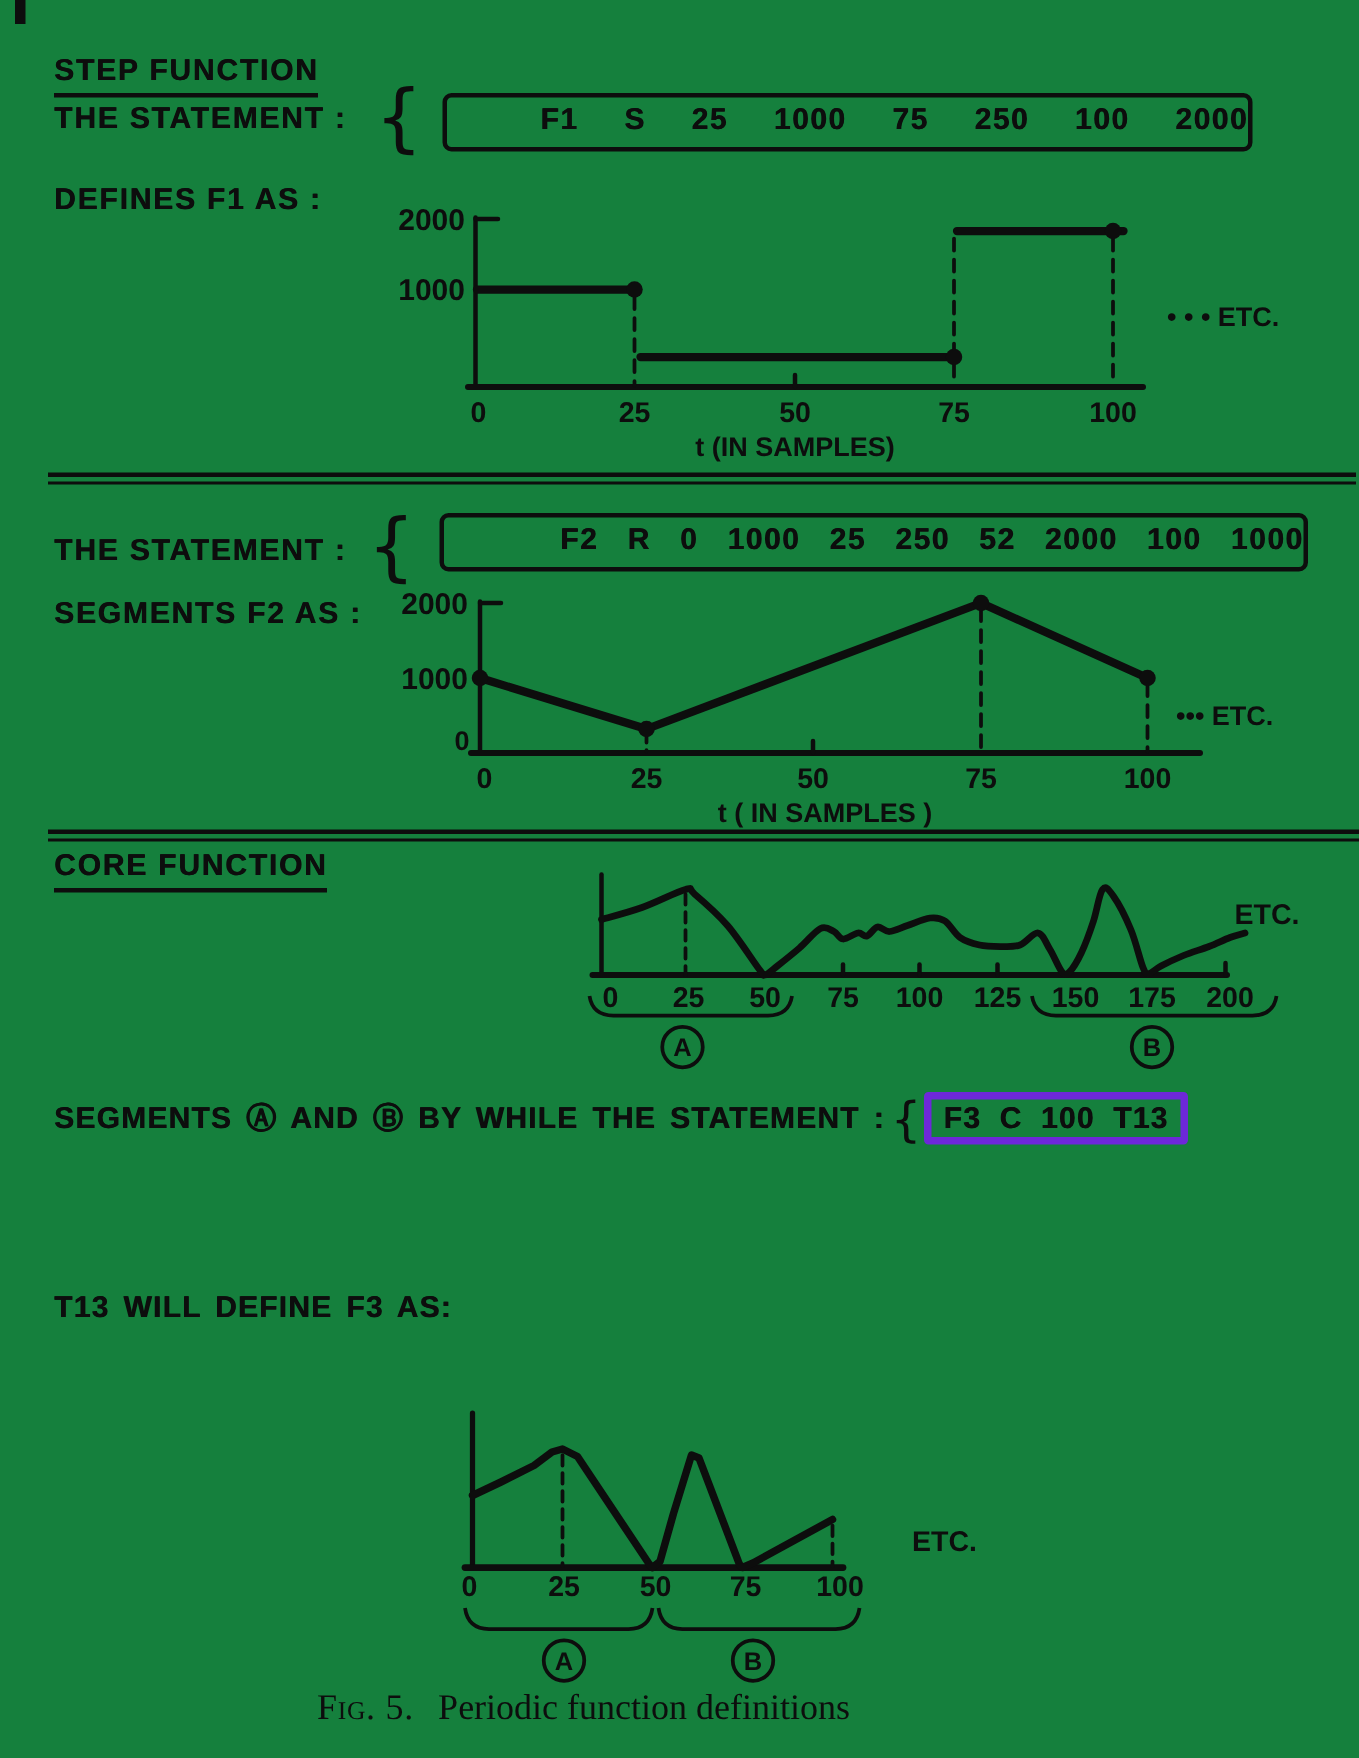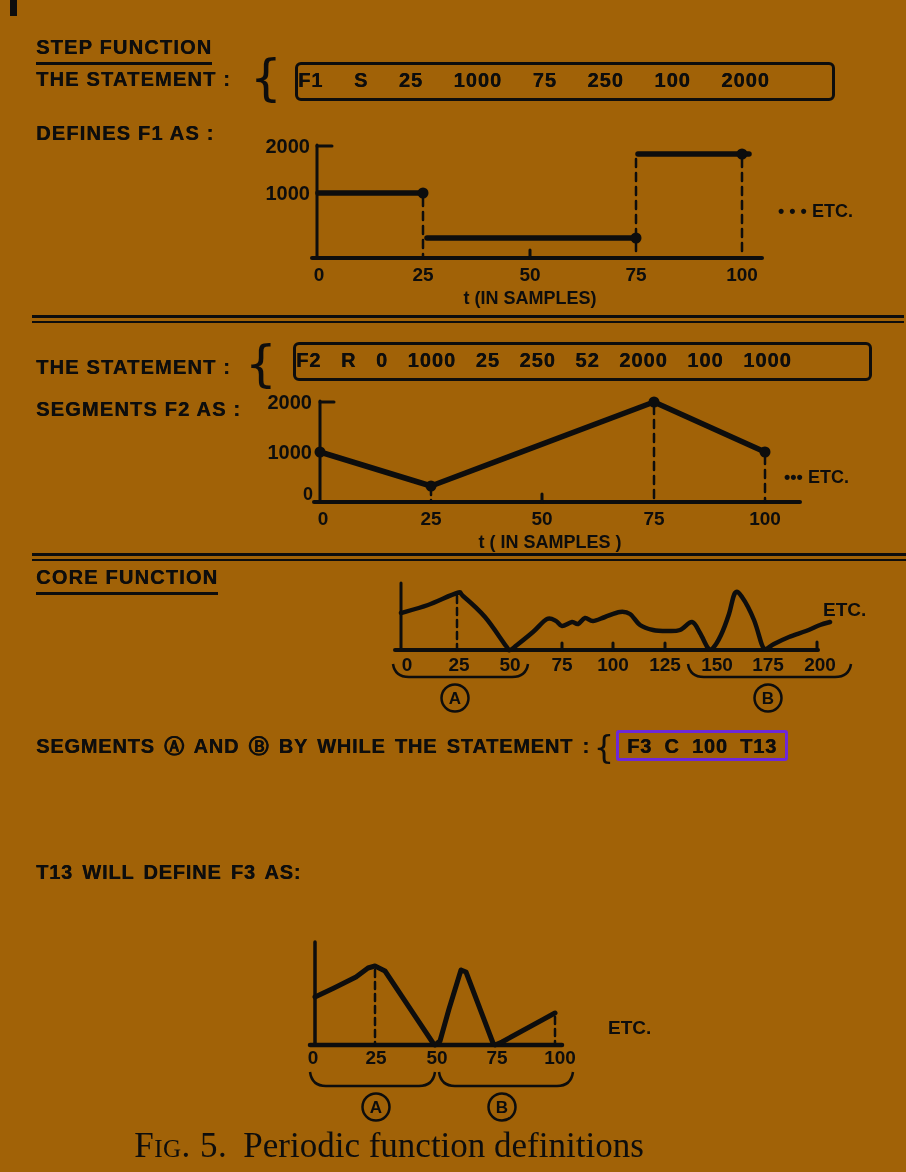--- a/index.html
+++ b/index.html
@@ -1,39 +1,39 @@
 <!DOCTYPE html>
 <html><head>
 <meta charset="utf-8">
 <style>
   html,body{margin:0;padding:0;background:#e8e8e8;}
-  #page{position:relative;width:906px;height:1172px;background:#a16207;color:#0d0d0d;
+  #page{position:relative;width:906px;height:1172px;background:#15803d;color:#0d0d0d;
         font-family:"Liberation Sans",sans-serif;overflow:hidden;}
   .abs{position:absolute;}
   .hand{font-weight:700;font-size:20px;letter-spacing:1.2px;white-space:nowrap;
         text-shadow:0.4px 0 currentColor;}
   .underl{border-bottom:3px solid #0d0d0d;padding-bottom:3px;display:inline-block;}
   .bigbrace{font-size:50px;font-weight:400;line-height:44px;letter-spacing:0;
             text-shadow:none;font-family:"DejaVu Sans",sans-serif;}
   .stmtbox{border:3.2px solid #0d0d0d;border-radius:6px;height:33px;line-height:31px;
-           text-align:left;font-weight:700;font-size:20px;letter-spacing:1px;
+           text-align:right;font-weight:700;font-size:20px;letter-spacing:1px;
            white-space:nowrap;text-shadow:0.4px 0 currentColor;}
   .ws-wide{word-spacing:24px;}
   .ws-mid{word-spacing:13px;}
   .rule{border-top:3.2px solid #0d0d0d;border-bottom:2.2px solid #0d0d0d;height:3px;}
   .para{font-weight:700;font-size:20px;letter-spacing:0.8px;word-spacing:3px;
         line-height:28px;white-space:nowrap;text-shadow:0.4px 0 currentColor;}
   .inline-brace{font-size:32px;font-weight:400;vertical-align:-5px;text-shadow:none;
                 margin:0 1px 0 4px;font-family:"DejaVu Sans",sans-serif;}
-  .inline-box{border:3px solid #6d28d9;border-radius:3px;padding:2px 8px 1px 8px;
+  .inline-box{border:5px solid #6d28d9;border-radius:3px;padding:2px 8px 1px 8px;
               word-spacing:6px;}
   svg.chart{position:absolute;overflow:visible;}
   svg.chart text{font-family:"Liberation Sans",sans-serif;font-weight:700;fill:#0d0d0d;}
   #caption{position:absolute;left:0;width:732px;text-align:center;text-indent:46px;
-           font-family:"Liberation Serif",serif;font-size:35px;color:#0d0d0d;}
+           font-family:"Liberation Serif",serif;font-size:24px;color:#0d0d0d;}
   #caption .figlabel{font-variant:small-caps;letter-spacing:0.5px;margin-right:16px;}
   .scanmark{background:#0d0d0d;}
 </style>
 </head>
 <body>
 
 <div id="page">
 
   <div class="abs scanmark" style="left:10px;top:0;width:7px;height:16px"></div>
 

